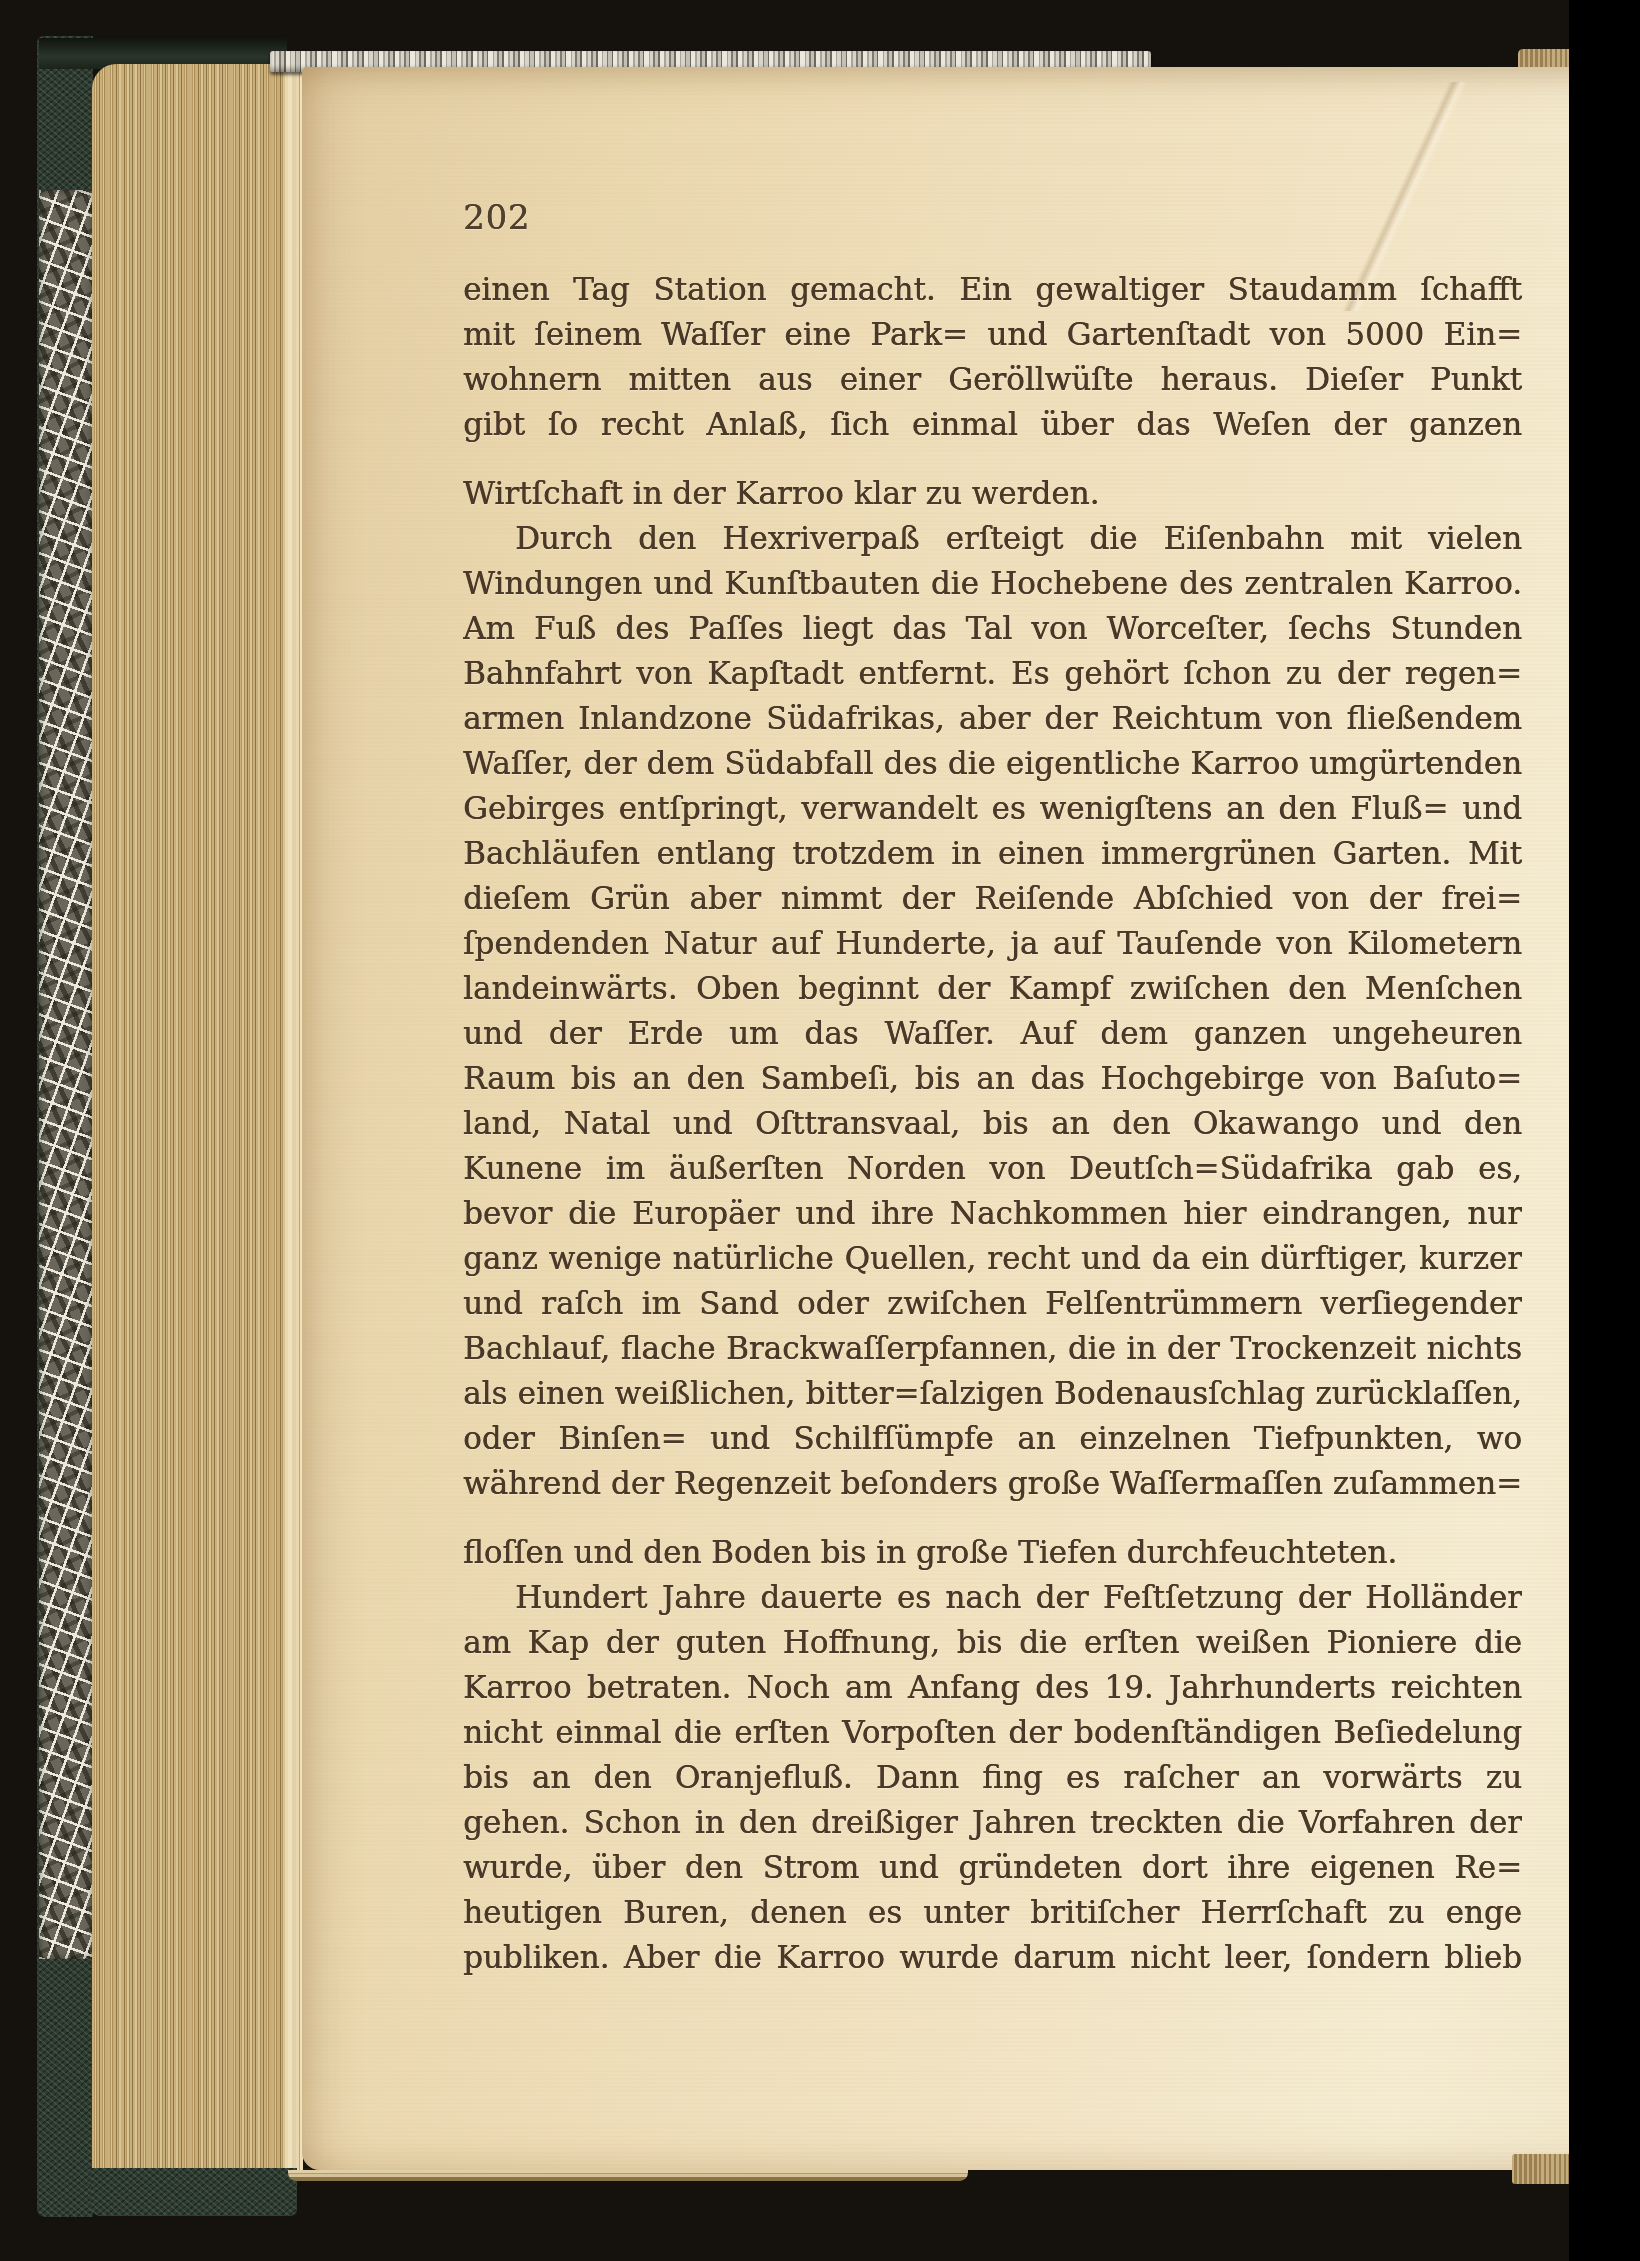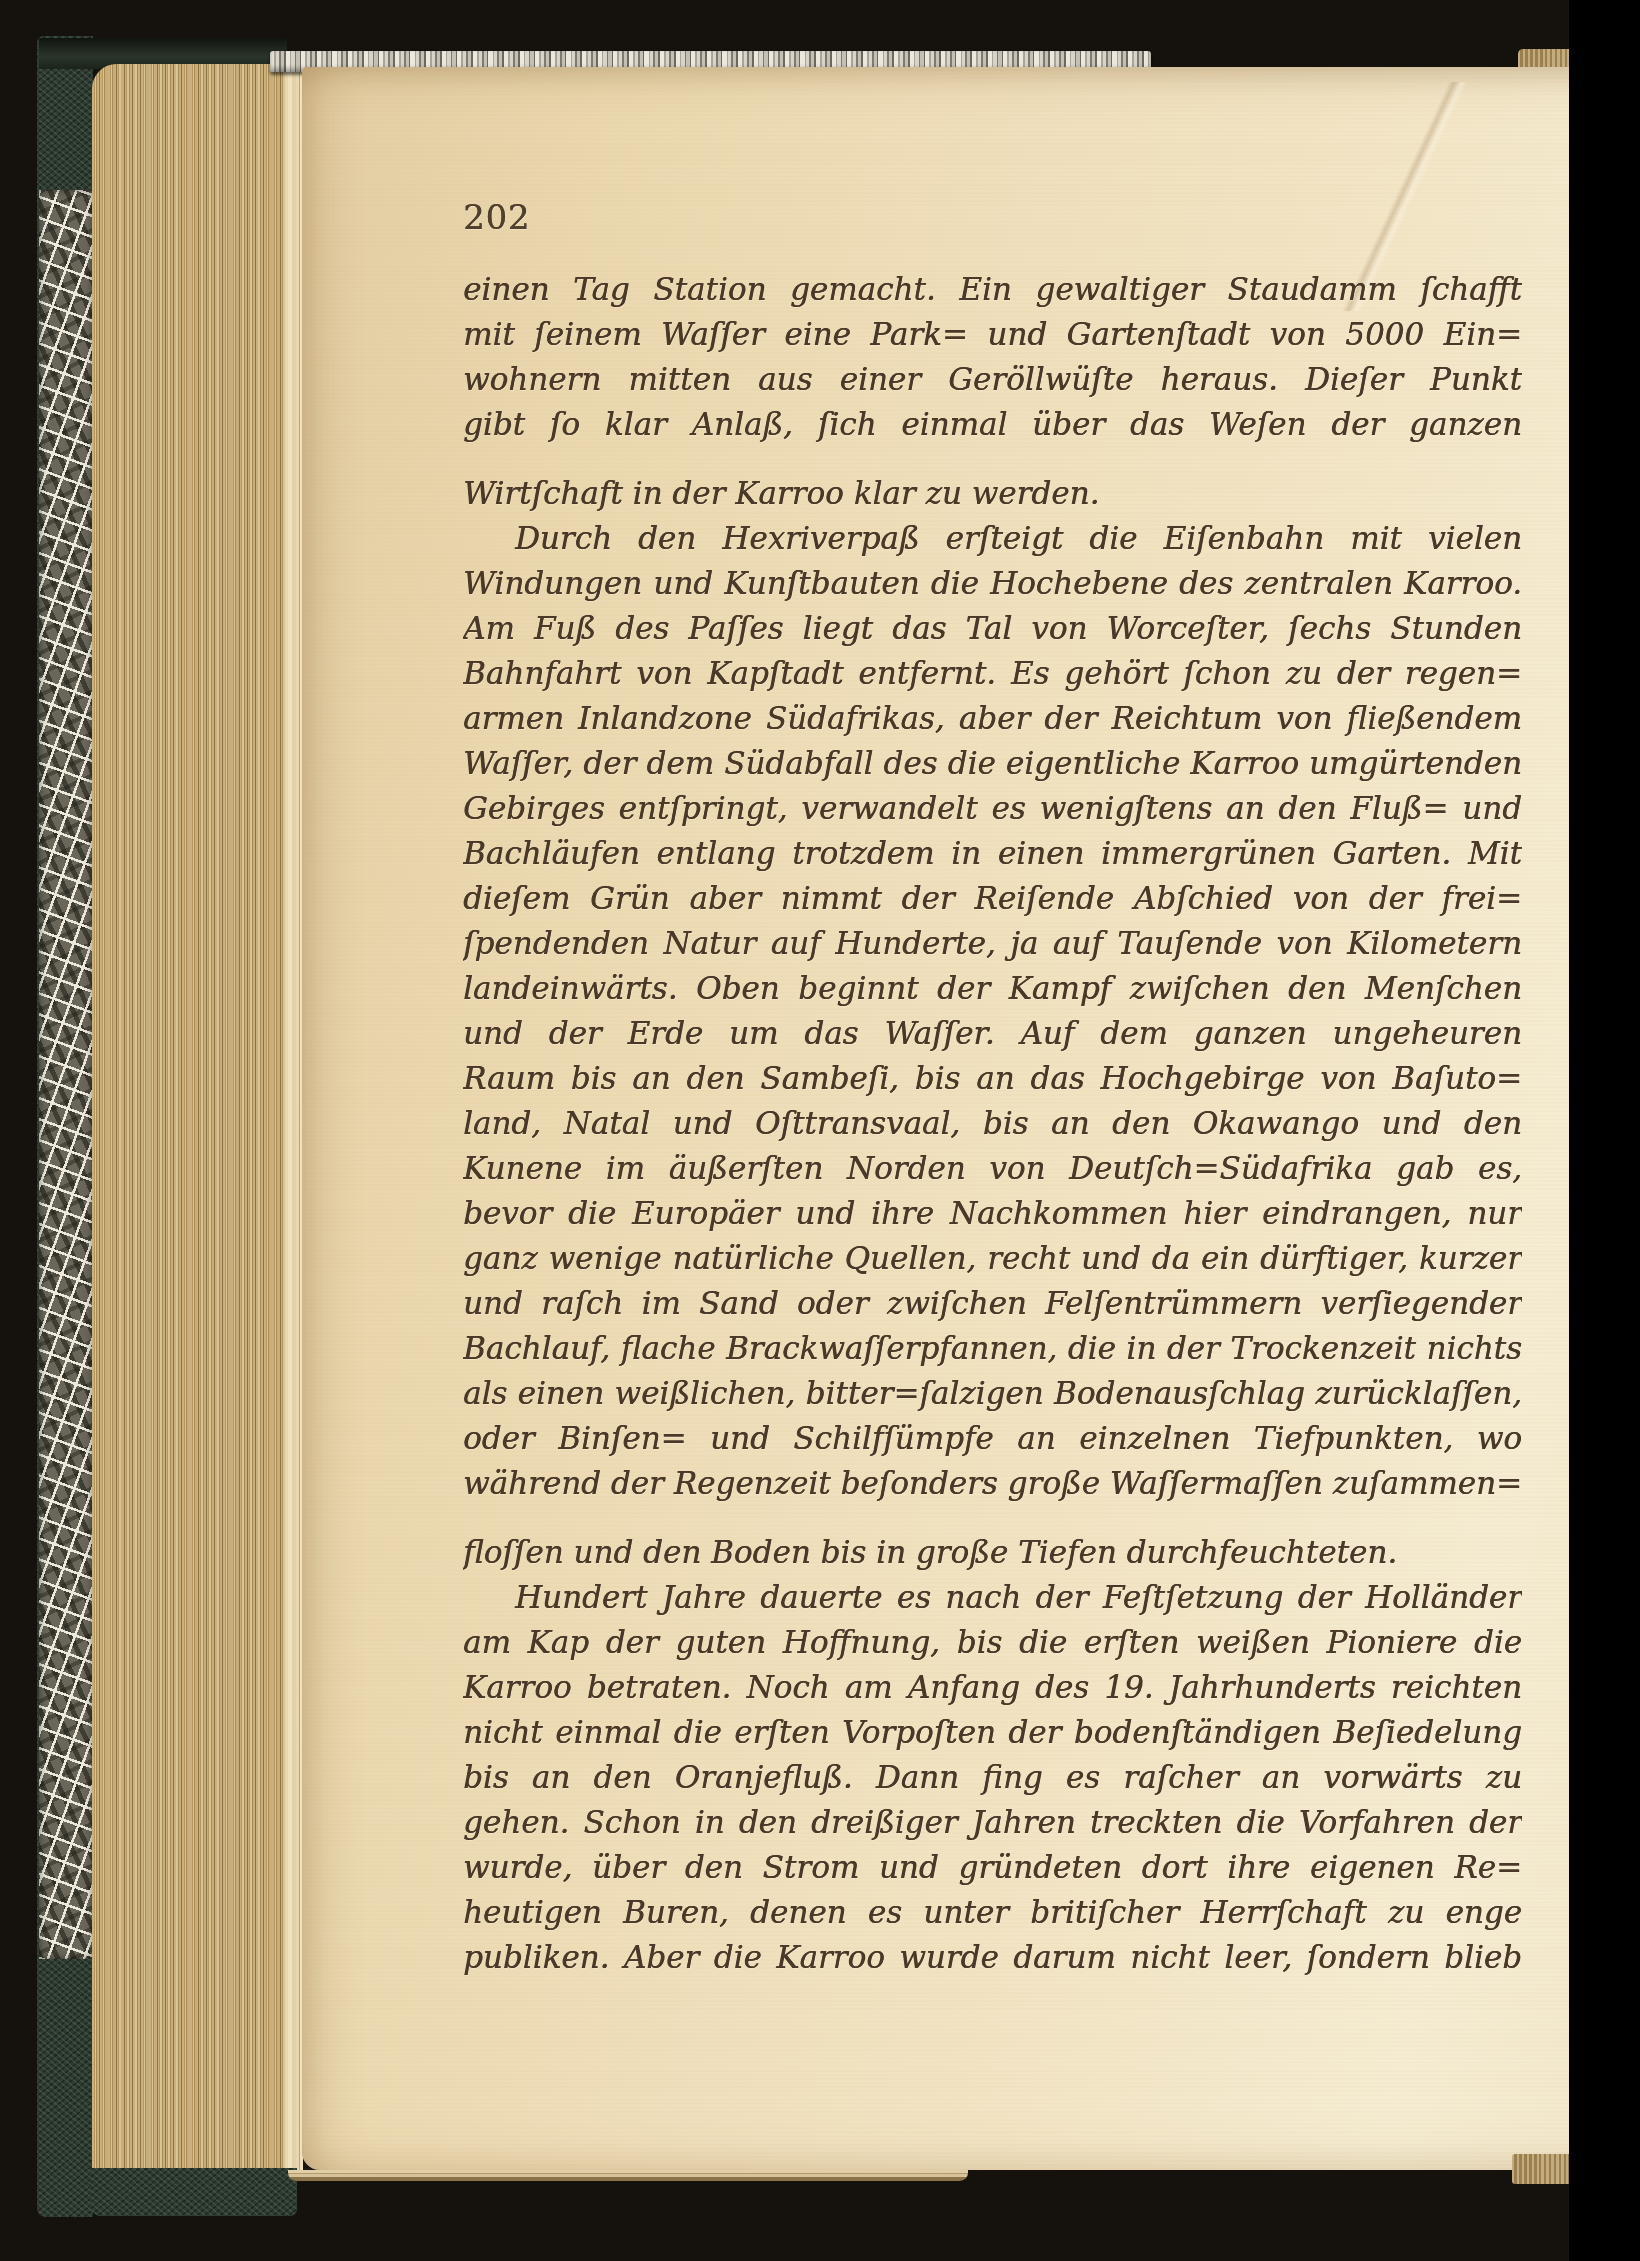--- a/index.html
+++ b/index.html
@@ -99,21 +99,21 @@
   }
   .cover-bottom-wedge{left:90px;top:2168px;width:207px;height:48px;border-radius:0 0 6.6px 11.5px;}
   
   .folio{
     left:463px;top:197px;width:246px;
     font-size:34px;color:#50402e;letter-spacing:0.8px;
     text-shadow:0.4px 0 currentColor, 0.8px 1.2px 0 rgba(252,242,218,.5);
   }
   .body-text{
     left:463px;top:267px;width:1059px;
-    font-size:31px;color:var(--ink,#4a3828);font-style:italic;
+    font-size:31px;color:var(--ink,#4a3828);
   }
   .para{margin:0;}
   .line{
     height:45px;line-height:45px;
     text-align:justify;text-align-last:justify;
     text-shadow:0.4px 0 currentColor, 0.8px 1.2px 0 rgba(252,242,218,.45);
     overflow:hidden;white-space:normal;
   }
   .line.no-stretch{text-align-last:left;margin-top:24px;}
   .line.indent{padding-left:52px;}
@@ -144,21 +144,21 @@
   <div class="abs bottom-leaves"></div>
   <div class="abs tanband tanband-br"></div>
   <div class="abs corner-dark"></div>
 
   <div class="abs folio">202</div>
   <div class="abs body-text">
       <div class="para">
         <div class="line">einen Tag Station gemacht. Ein gewaltiger Staudamm ſchafft</div>
         <div class="line">mit ſeinem Waſſer eine Park= und Gartenſtadt von 5000 Ein=</div>
         <div class="line">wohnern mitten aus einer Geröllwüſte heraus. Dieſer Punkt</div>
-        <div class="line">gibt ſo klar Anlaß, ſich einmal über das Weſen der ganzen</div>
+        <div class="line">gibt ſo recht Anlaß, ſich einmal über das Weſen der ganzen</div>
         <div class="line no-stretch">Wirtſchaft in der Karroo klar zu werden.</div>
       </div>
       <div class="para">
         <div class="line indent">Durch den Hexriverpaß erſteigt die Eiſenbahn mit vielen</div>
         <div class="line">Windungen und Kunſtbauten die Hochebene des zentralen Karroo.</div>
         <div class="line">Am Fuß des Paſſes liegt das Tal von Worceſter, ſechs Stunden</div>
         <div class="line">Bahnfahrt von Kapſtadt entfernt. Es gehört ſchon zu der regen=</div>
         <div class="line">armen Inlandzone Südafrikas, aber der Reichtum von fließendem</div>
         <div class="line">Waſſer, der dem Südabfall des die eigentliche Karroo umgürtenden</div>
         <div class="line">Gebirges entſpringt, verwandelt es wenigſtens an den Fluß= und</div>

